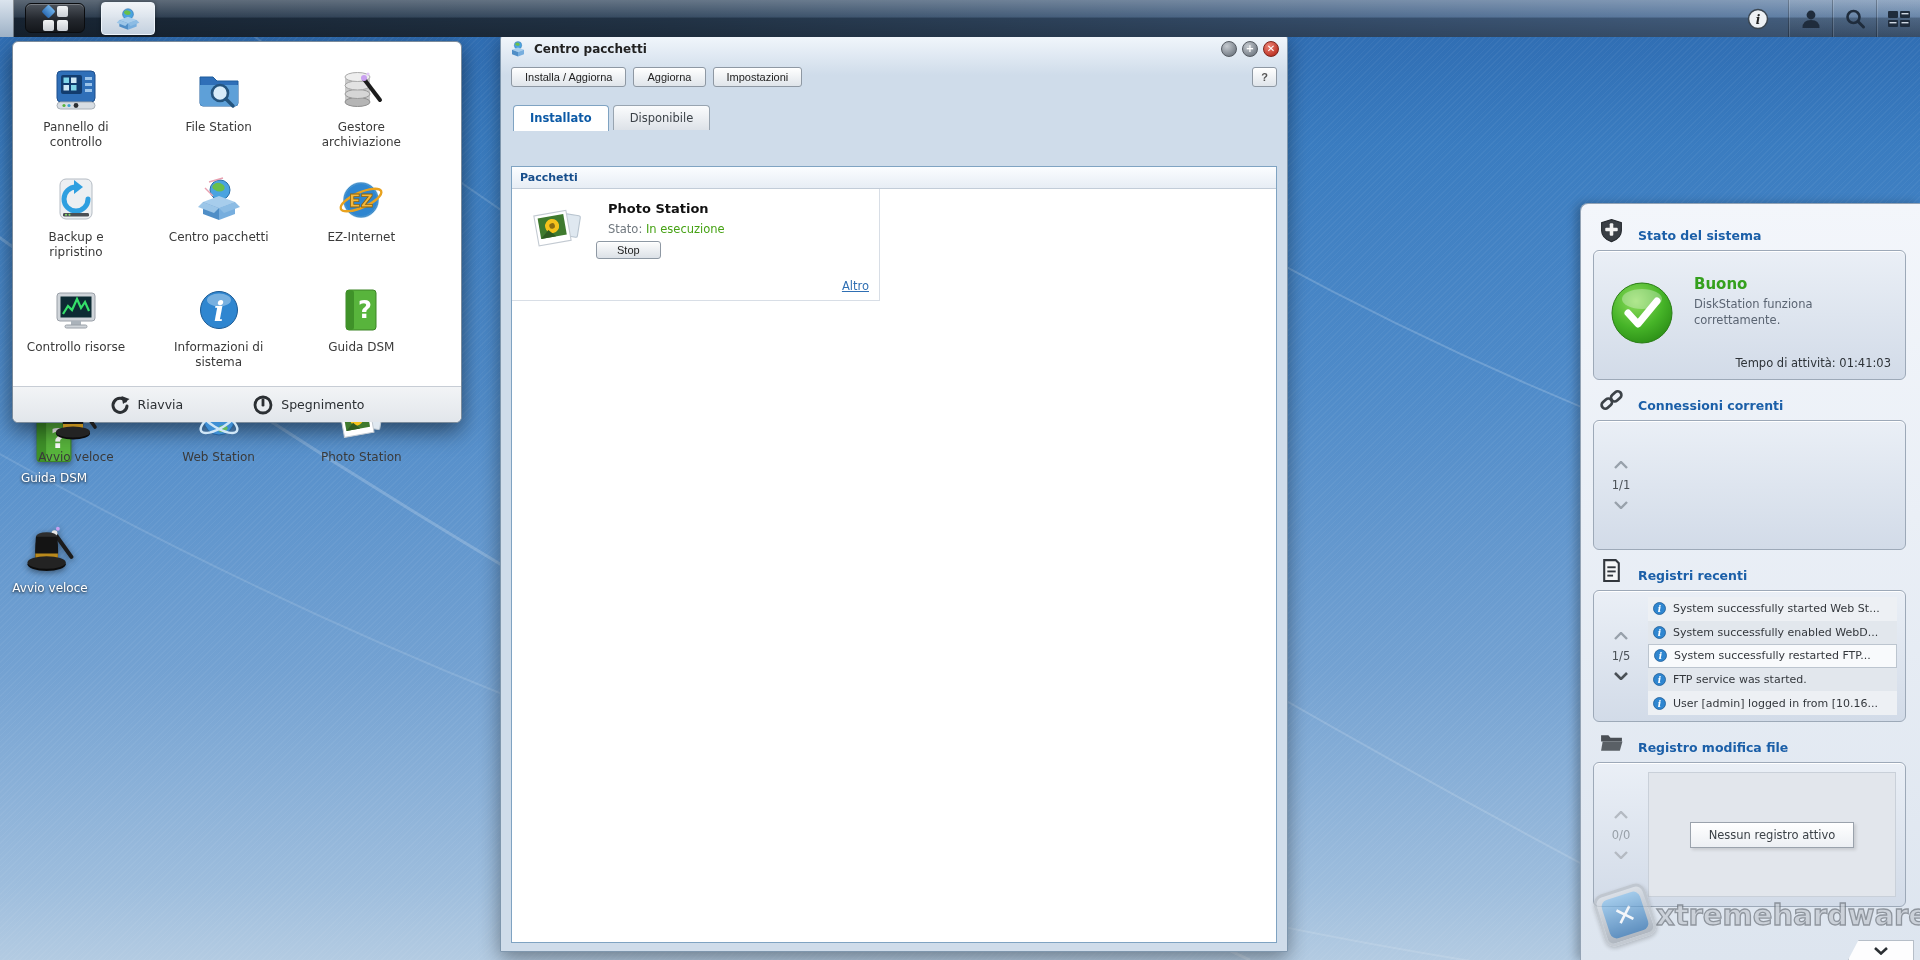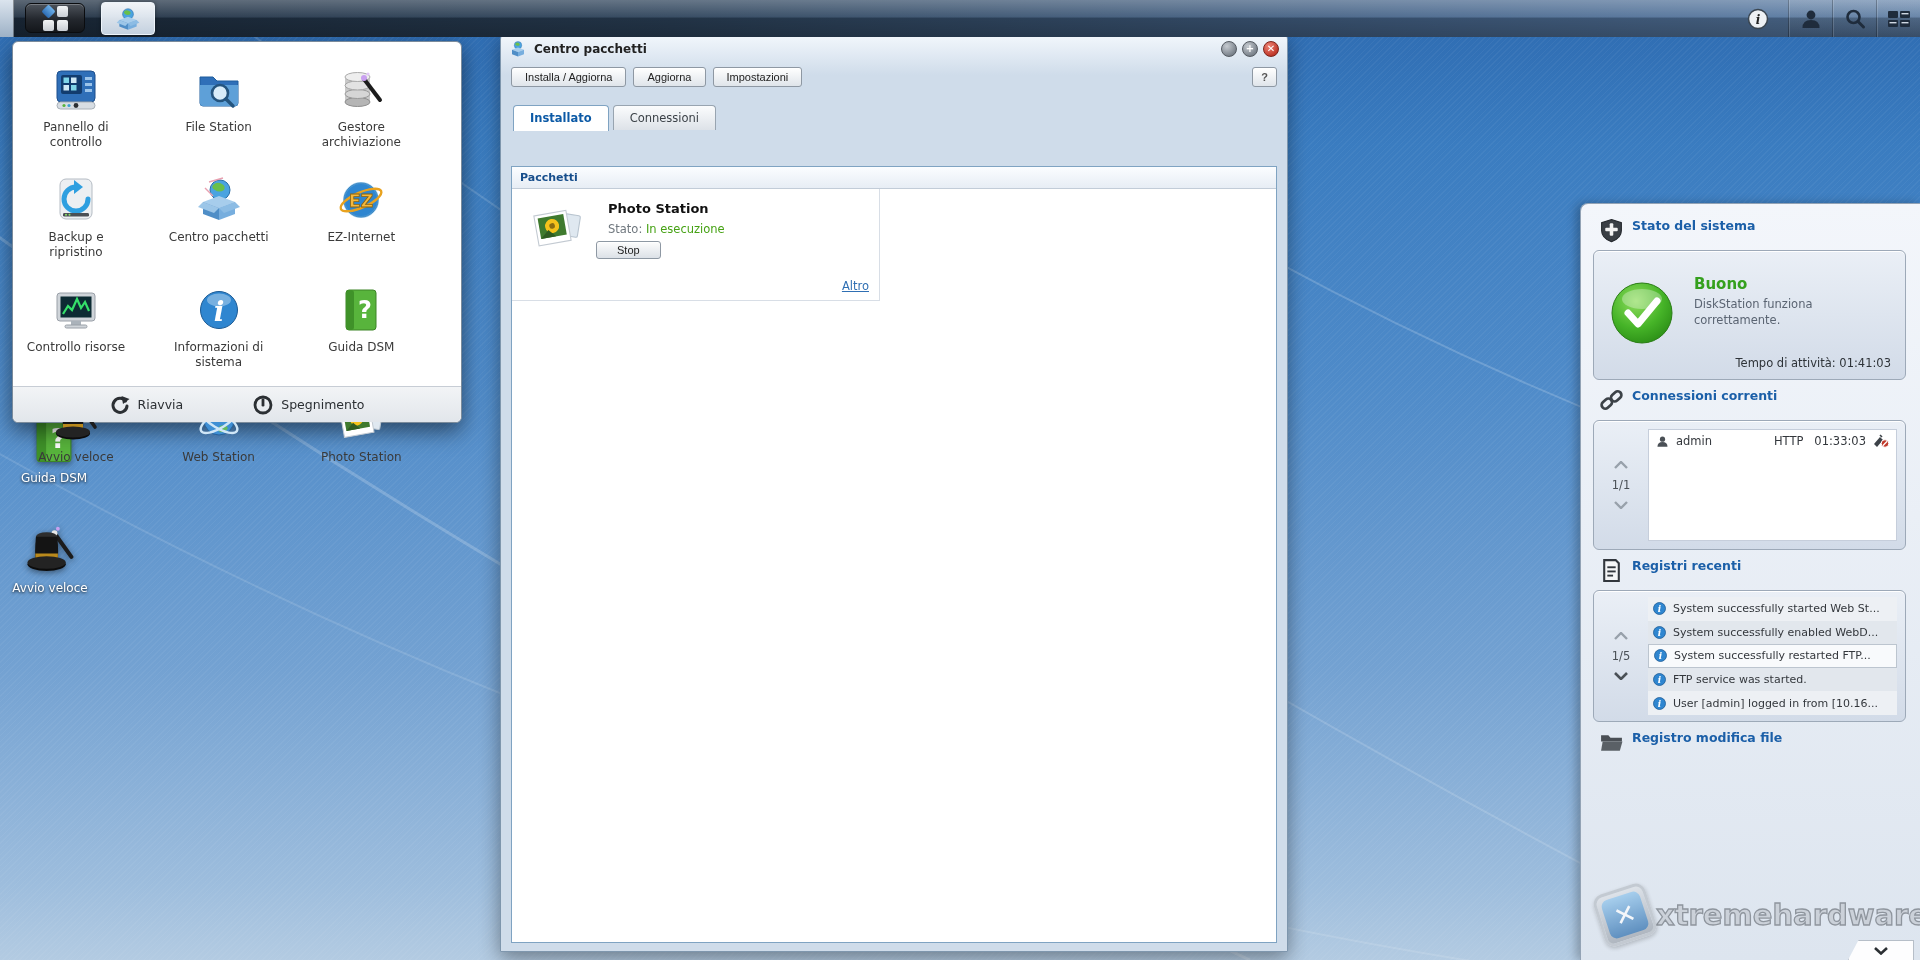--- a/index.html
+++ b/index.html
@@ -88,21 +88,21 @@
   .pkg-status .svalue { color:#46a214; }
   .pkg-stop { position:absolute; left:84px; top:52px; padding:2px 20px; font-size:11px; color:#222; cursor:pointer;
     background:linear-gradient(180deg,#fdfdfd,#dcе1e7); background:linear-gradient(180deg,#fdfdfd,#dce1e7);
     border:1px solid #8e98a3; border-radius:3px; box-shadow:inset 0 1px 0 #fff; }
   .pkg-more { position:absolute; right:10px; bottom:7px; font-size:11.5px; color:#2f6fb3; text-decoration:underline; cursor:pointer; }
 
   
   .rpanel { position:absolute; left:1580px; top:203px; width:340px; height:757px; z-index:20;
     background:linear-gradient(180deg,#f3f6fb,#dde5ef); border-left:1px solid #93a3b5; border-top:1px solid #93a3b5;
     border-radius:8px 0 0 0; box-shadow:-4px 0 10px rgba(0,0,0,.25); padding:6px 14px 0 12px; }
-  .sec-head { display:flex; align-items:flex-start; gap:8px; padding:8px 6px 7px 6px; }
+  .sec-head { display:flex; align-items:flex-end; gap:14px; padding:8px 6px 7px 6px; }
   .sec-head svg { width:25px; height:25px; }
   .sec-title { font-size:12.5px; font-weight:bold; color:#1b5fa8; }
   .card { border:1px solid #9da9b8; border-radius:6px; background:linear-gradient(180deg,#eaeff6,#d2dbe8);
     box-shadow:inset 0 1px 0 #fff; position:relative; }
   .status-card { height:130px; }
   .status-circle { position:absolute; left:16px; top:30px; width:64px; height:64px; }
   .status-word { position:absolute; left:100px; top:24px; font-size:15px; font-weight:bold; color:#35a01e; }
   .status-desc { position:absolute; left:100px; top:46px; width:150px; font-size:11.5px; color:#5a6472; line-height:1.35; }
   .status-uptime { position:absolute; right:14px; bottom:9px; font-size:11.5px; color:#2e3338; }
   .hcard { display:flex; }
@@ -420,21 +420,21 @@
     </div>
   </div>
   <div class="toolbar">
     <button class="tbtn">Installa / Aggiorna</button>
     <button class="tbtn">Aggiorna</button>
     <button class="tbtn">Impostazioni</button>
     <button class="tbtn tbtn-help">?</button>
   </div>
   <div class="tabstrip">
     <div class="tab tab-active">Installato</div>
-    <div class="tab tab-idle">Connessioni</div>
+    <div class="tab tab-idle">Disponibile</div>
   </div>
   <div class="win-content">
     <div class="pkg-header">Pacchetti</div>
     <div class="pkg-cell">
       <svg class="pkg-icon" viewBox="0 0 48 48">
         <g transform="rotate(9 33 24)">
           <rect x="21" y="12" width="23" height="20" rx="1.5" fill="#dfe8f0" stroke="#b8c4cf"></rect>
         </g>
         <g transform="rotate(-10 20 26)">
           <rect x="5" y="11" width="30" height="28" fill="#fff" stroke="#c3cad2"></rect>
@@ -495,37 +495,20 @@
   <div class="card conn-card hcard">
     <div class="pager">
       <svg width="14" height="8" viewBox="0 0 14 8">
           <polyline points="1,7 7,1 13,7" fill="none" stroke="#98a1ab" stroke-width="2.4"></polyline>
         </svg>
       <div class="pager-num">1/1</div>
       <svg width="14" height="8" viewBox="0 0 14 8">
           <polyline points="1,1 7,7 13,1" fill="none" stroke="#98a1ab" stroke-width="2.4"></polyline>
         </svg>
     </div>
-    <div class="conn-content">
-      <div class="conn-row">
-        <svg width="13" height="13" viewBox="0 0 22 22">
-          <circle cx="11" cy="7" r="4.4" fill="#4a5056"></circle>
-          <path d="M2.5 20 q0 -8 8.5 -8 q8.5 0 8.5 8 z" fill="#4a5056"></path>
-        </svg>
-        <span>admin</span>
-        <span class="conn-proto">HTTP</span>
-        <span class="conn-time">01:33:03</span>
-        <svg width="16" height="14" viewBox="0 0 16 14">
-          <path d="M1 10 L7 3 l3 3 -6 7 z" fill="#3c4248"></path>
-          <line x1="7" y1="1" x2="9" y2="3" stroke="#3c4248" stroke-width="1.6"></line>
-          <circle cx="12" cy="9.5" r="3.8" fill="#c0392b" stroke="#fff"></circle>
-          <line x1="9.8" y1="11.8" x2="14.2" y2="7.2" stroke="#fff" stroke-width="1.3"></line>
-        </svg>
-      </div>
-    </div>
   </div>
 
   <div class="sec-head">
     <svg viewBox="0 0 24 24">
       <path d="M5 2 h11 l3 3 v17 H5 z" fill="#f5f6f7" stroke="#32373d" stroke-width="2"></path>
       <rect x="8" y="8" width="8" height="1.8" fill="#32373d"></rect>
       <rect x="8" y="12" width="8" height="1.8" fill="#32373d"></rect>
       <rect x="8" y="16" width="5.5" height="1.8" fill="#32373d"></rect>
     </svg>
     <div class="sec-title">Registri recenti</div>
@@ -579,20 +562,34 @@
     </div>
   </div>
 
   <div class="sec-head">
     <svg viewBox="0 0 24 24">
       <path d="M2 5 h7 l2 2.5 h11 v3.5 H2 z" fill="#4a4f55"></path>
       <path d="M3.5 11 h19 l-2.5 9 H2 z" fill="#5a6066"></path>
     </svg>
     <div class="sec-title">Registro modifica file</div>
   </div>
+  <div class="card filelog-card hcard">
+    <div class="pager pager-dim">
+      <svg width="14" height="8" viewBox="0 0 14 8">
+          <polyline points="1,7 7,1 13,7" fill="none" stroke="#b4bac2" stroke-width="2.4"></polyline>
+        </svg>
+      <div class="pager-num">0/0</div>
+      <svg width="14" height="8" viewBox="0 0 14 8">
+          <polyline points="1,1 7,7 13,1" fill="none" stroke="#b4bac2" stroke-width="2.4"></polyline>
+        </svg>
+    </div>
+    <div class="filelog-content">
+      <div class="empty-box">Nessun registro attivo</div>
+    </div>
+  </div>
 
   <div class="panel-collapse">
     <svg width="16" height="9" viewBox="0 0 16 9">
       <polyline points="2,2 8,7.5 14,2" fill="none" stroke="#2b2f33" stroke-width="2.6"></polyline>
     </svg>
   </div>
 </div>
 
 <div class="watermark">
   <div class="wm-logo">

